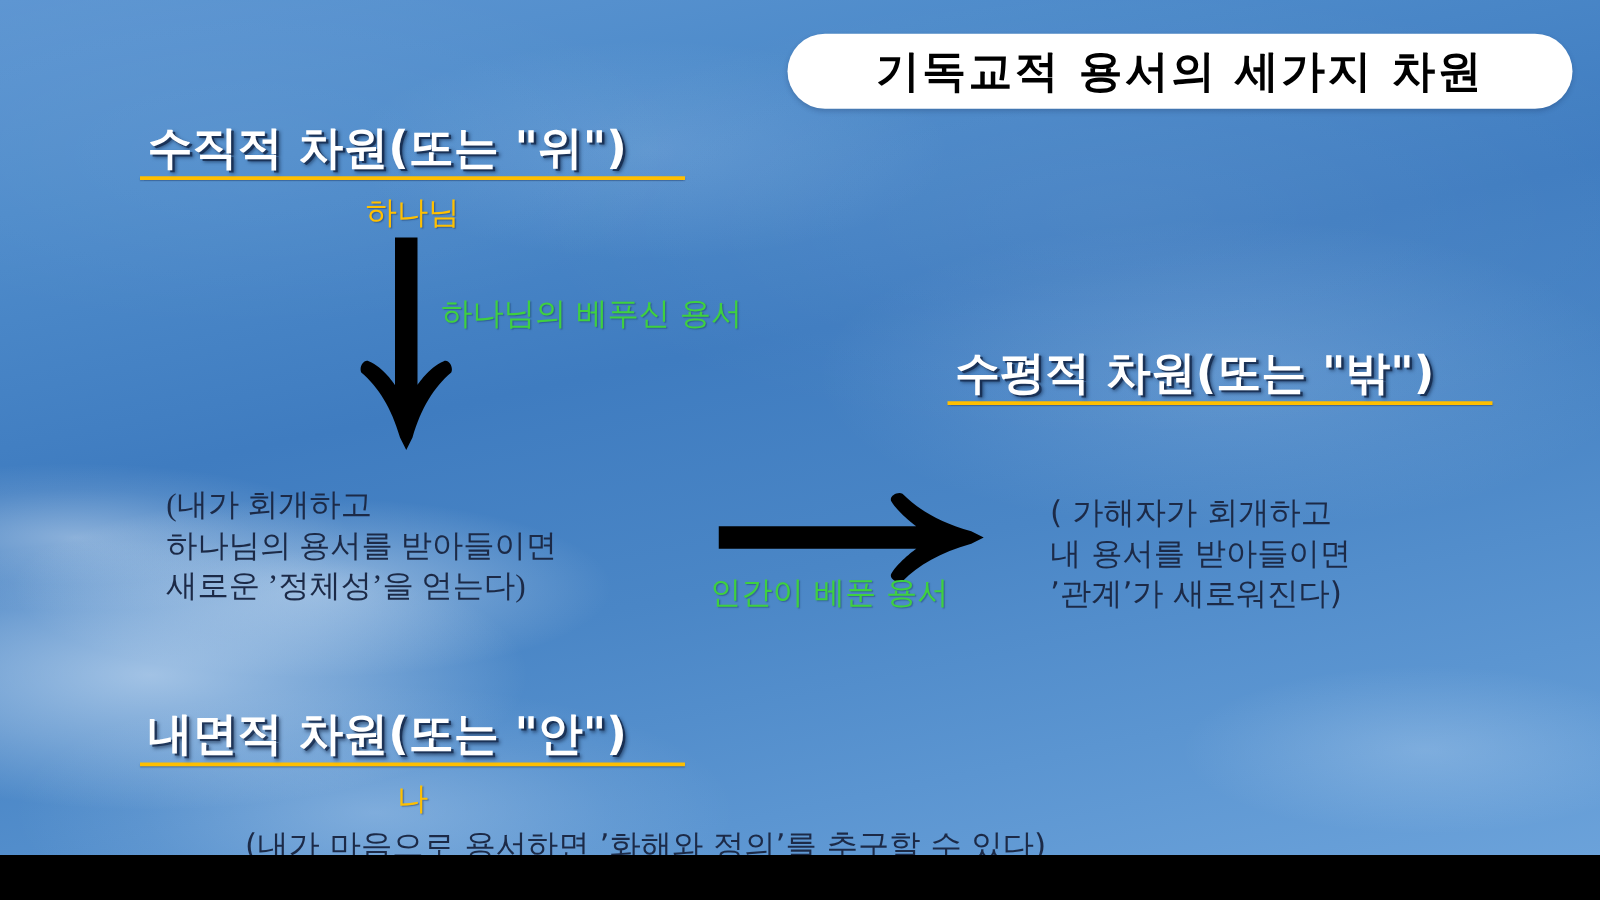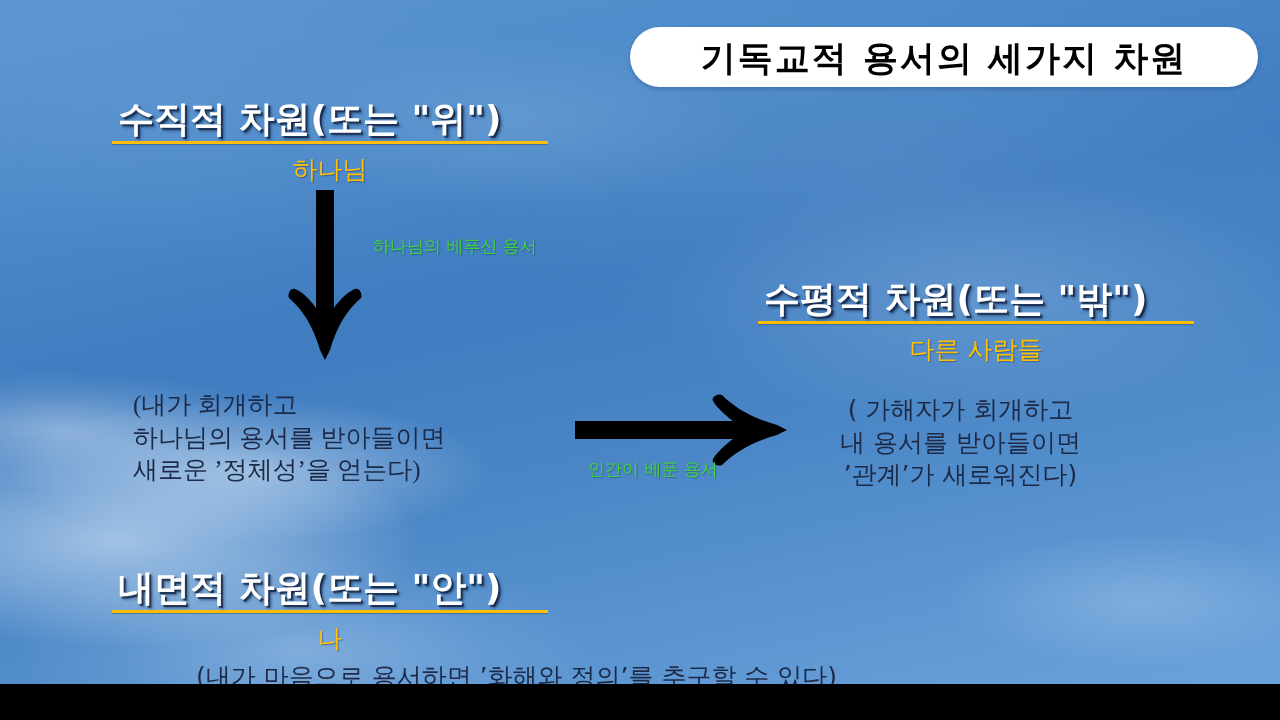--- a/index.html
+++ b/index.html
@@ -100,42 +100,41 @@
   #heading-horizontal .heading-rule { width: 436px; }
   #heading-horizontal .heading-text { padding-left: 6px; }
 
   #heading-inner { left: 112px; top: 569px; }
   #heading-inner .heading-rule { width: 436px; }
   #heading-inner .heading-text { padding-left: 6px; }
 
   
   .arrow-label {
     position: absolute;
-    font-size: 17px;
+    font-size: 25px;
     color: #3fd03f;
     white-space: nowrap;
     line-height: 1.15;
     z-index: 5;
     text-shadow: 1px 1px 1px rgba(20,45,85,0.4);
-    margin-left: 20px;
   }
   #label-divine { left: 353px; top: 237px; }
   #label-human  { left: 568px; top: 460px; }
 
   
   .body-block {
     position: absolute;
     font-size: 25px;
     color: #1c2a47;
     line-height: 1.30;
     white-space: pre;
     z-index: 5;
   }
   #block-vertical   { left: 133px; top: 389px; text-align: left; font-family: Liberation Serif, serif; }
-  #block-horizontal { left: 840px; top: 394px; text-align: center; }
+  #block-horizontal { left: 840px; top: 394px; text-align: left; }
   #block-inner      { left: 196px; top: 661px; text-align: left; }
 
   
   .arrow-svg {
     position: absolute;
     z-index: 4;
     overflow: visible;
   }
   #arrow-down { left: 285px; top: 190px; }
   #arrow-right { left: 575px; top: 400px; }
@@ -163,21 +162,20 @@
 
   <div class="arrow-label" id="label-divine">하나님의 베푸신 용서</div>
 
   <div class="body-block" id="block-vertical">(내가 회개하고
 하나님의 용서를 받아들이면
 새로운 ’정체성’을 얻는다)</div>
 
   <div class="heading" id="heading-horizontal">
     <div class="heading-text">수평적 차원(또는 "밖")</div>
     <div class="heading-rule"></div>
-    <div class="heading-sub">다른 사람들</div>
   </div>
 
   <svg class="arrow-svg" id="arrow-right" width="230" height="60" viewBox="0 0 230 60" aria-hidden="true">
     <path d="M0 21 H158 C158 21 144 11 138 1 C136 -3 143 -7 147 -5
              C160 8 177 18 202 25 L212 30 L202 35
              C177 42 160 52 147 65 C143 67 136 63 138 59 C144 49 158 39 158 39 H0 Z" fill="#000000"></path>
   </svg>
 
   <div class="arrow-label" id="label-human">인간이 베푼 용서</div>
 

